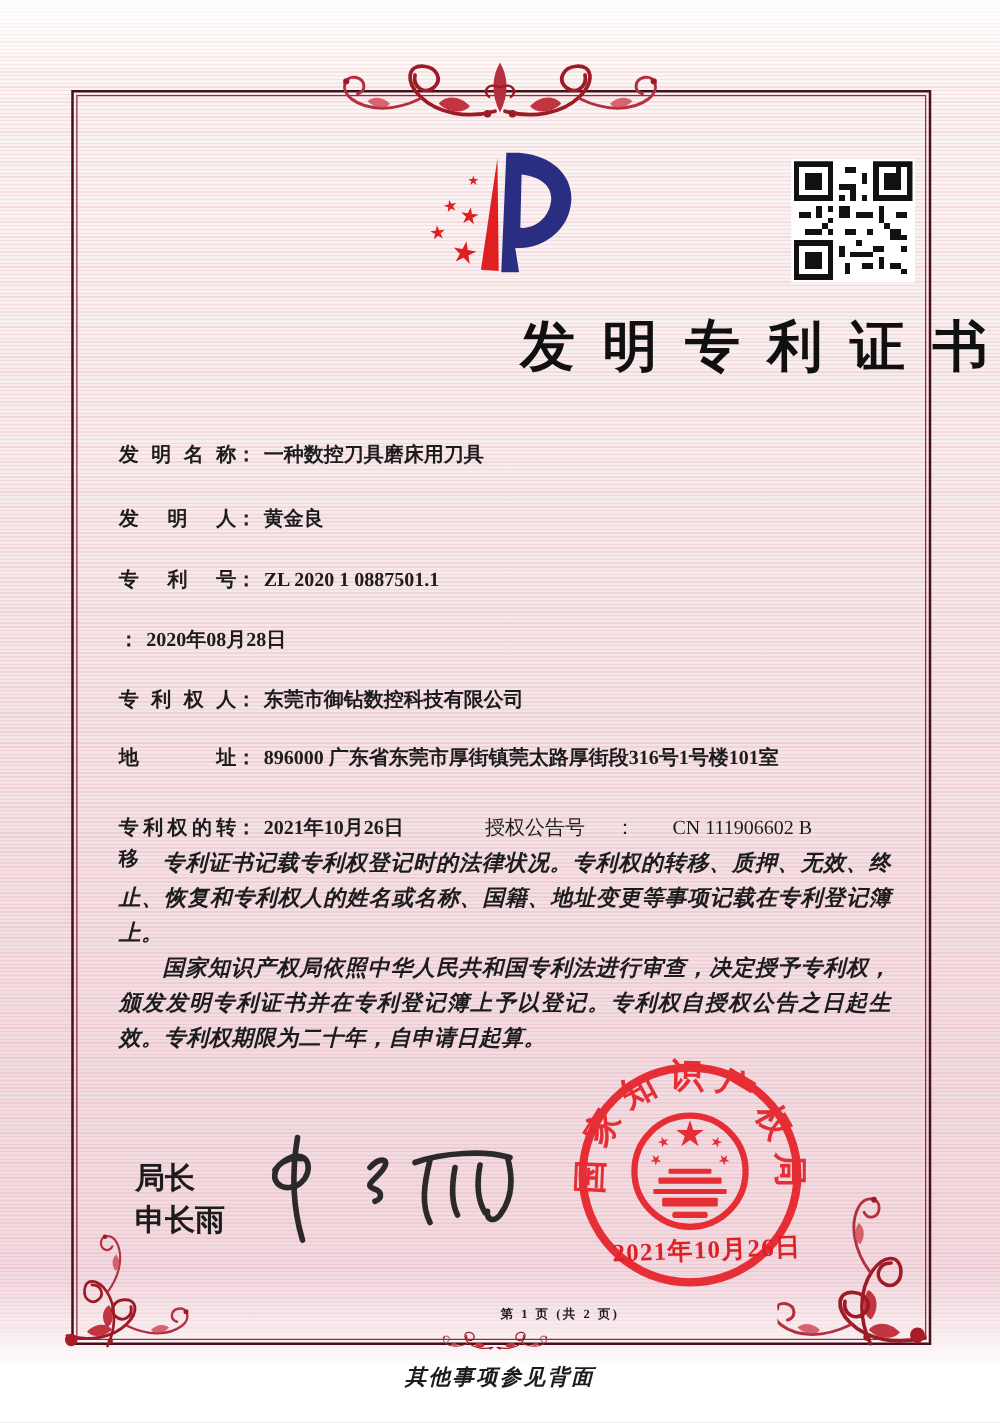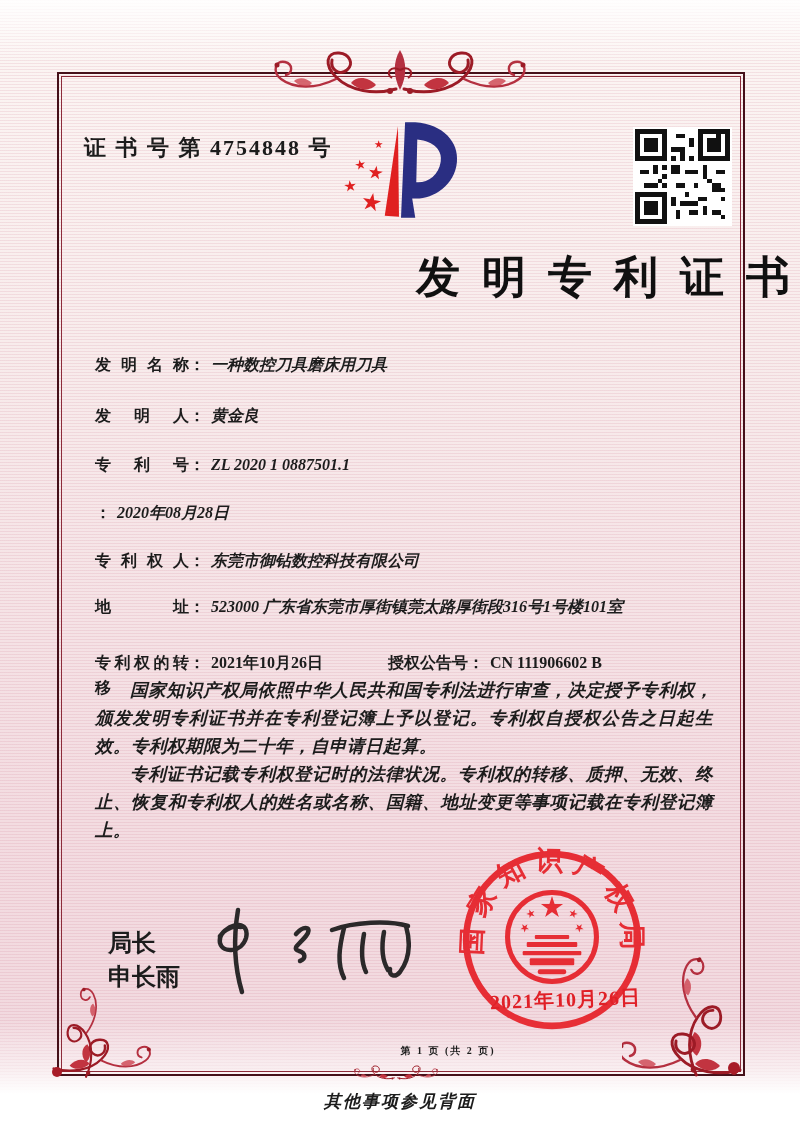--- a/index.html
+++ b/index.html
@@ -17,23 +17,23 @@
   .cert-no{position:absolute;left:84px;top:133px;font-size:22px;font-weight:600;letter-spacing:2px;}
   .logo{position:absolute;left:333px;top:108px;width:134px;height:122px;}
   .qr{position:absolute;left:633px;top:127px;width:95px;height:95px;background:#fff;padding:2px;}
   .qr svg{display:block;width:100%;height:100%;shape-rendering:crispEdges;}
   .title{position:absolute;left:0;top:248px;width:100%;text-align:right;
     font-size:44px;font-weight:700;letter-spacing:22px;text-indent:22px;color:#101010;padding-left:12px;}
   .frow{position:absolute;left:95px;width:616px;display:flex;align-items:flex-start;
     font-size:16px;font-weight:700;line-height:25px;}
   .flabel{display:inline-block;width:94px;text-align:justify;text-align-last:justify;flex:none;}
   .fcolon{flex:none;margin-right:6px;}
-  .fvalue{max-width:478px;font-style:italic;}
+  .fvalue{max-width:478px;}
   .r1{top:352px}.r2{top:403px}.r3{top:452px}.r4{top:500px}.r5{top:548px}.r6{top:594px}.r7{top:650px}
-  .grant-no-group{position:absolute;left:293px;top:0;display:flex;font-weight:700;}
+  .grant-no-group{position:absolute;left:293px;top:0;display:flex;font-weight:400;gap:24px;}
   .grant-no-group .fcolon{margin-right:6px;}
   .paras{position:absolute;left:95px;top:676px;width:618px;
     font-size:17.5px;line-height:28px;font-weight:600;font-style:italic;
     letter-spacing:.5px;text-align:justify;}
   .paras p{margin:0;text-indent:2em;}
   .signer{position:absolute;left:108px;top:926px;font-size:24px;font-weight:700;line-height:34px;}
   .signature{position:absolute;left:192px;top:898px;width:240px;height:104px;}
   .seal{position:absolute;left:456px;top:844px;width:192px;height:192px;}
   .seal-date{position:absolute;left:490px;top:986px;width:180px;font-size:20px;font-weight:700;
     color:#e02027;letter-spacing:1px;transform:rotate(-2deg);font-family:"Liberation Serif",serif;}
@@ -85,21 +85,20 @@
       <use href="#wing" transform="translate(18,122) rotate(-80) scale(0.95)"></use>
       <use href="#wing" transform="translate(12,80) scale(1)"></use>
       <circle cx="20" cy="120" r="6" fill="#a81c28"></circle>
     </g>
   </svg>
   <svg class="orn orn-bc" width="96" height="26">
     <use href="#wing" transform="translate(49,2) scale(0.33)"></use>
     <use href="#wing" transform="translate(47,2) scale(-0.33,0.33)"></use>
   </svg>
 
-  <div class="cert-no">证 书 号 第 4754848 号</div>
 
   <svg class="logo" viewBox="0 0 130 120">
     <g fill="#e02020">
       <use href="#star5" transform="translate(44,36) scale(0.42)"></use>
       <use href="#star5" transform="translate(26,56) scale(0.52) rotate(-12)"></use>
       <use href="#star5" transform="translate(41,64) scale(0.72) rotate(8)"></use>
       <use href="#star5" transform="translate(16,77) scale(0.6) rotate(-6)"></use>
       <use href="#star5" transform="translate(37,93) scale(0.95) rotate(10)"></use>
     </g>
     <polygon points="63,18 50,106 64,107" fill="#e02020"></polygon>
@@ -178,36 +177,36 @@
       <span class="fvalue">2020年08月28日</span>
   </div>
   <div class="frow r5">
     <span class="flabel">专利权人</span>
       <span class="fcolon">：</span>
       <span class="fvalue">东莞市御钻数控科技有限公司</span>
   </div>
   <div class="frow r6">
     <span class="flabel">地址</span>
       <span class="fcolon">：</span>
-      <span class="fvalue">523000 广东省东莞市厚街镇莞太路厚街段316号1号楼101室</span>
+      <span class="fvalue">896000 广东省东莞市厚街镇莞太路厚街段316号1号楼101室</span>
   </div>
   <div class="frow r7">
     <span class="flabel">专利权的转移</span>
       <span class="fcolon">：</span>
       <span>2021年10月26日</span>
     <span class="grant-no-group">
       <span>授权公告号</span>
         <span class="fcolon">：</span>
         <span>CN 111906602 B</span>
     </span>
   </div>
 
   <div class="paras">
+    <p>专利证书记载专利权登记时的法律状况。专利权的转移、质押、无效、终止、恢复和专利权人的姓名或名称、国籍、地址变更等事项记载在专利登记簿上。</p>
     <p>国家知识产权局依照中华人民共和国专利法进行审查，决定授予专利权，颁发发明专利证书并在专利登记簿上予以登记。专利权自授权公告之日起生效。专利权期限为二十年，自申请日起算。</p>
-    <p>专利证书记载专利权登记时的法律状况。专利权的转移、质押、无效、终止、恢复和专利权人的姓名或名称、国籍、地址变更等事项记载在专利登记簿上。</p>
   </div>
 
   <div class="signer">
     <div>局长</div>
     <div>申长雨</div>
   </div>
 
   <svg class="signature" viewBox="0 0 240 100">
     <g stroke="#1b1b1b" stroke-width="4.5" fill="none" stroke-linecap="round" stroke-linejoin="round" opacity="0.92">
       <path d="M46,10 C42,34 41,62 50,92"></path>

